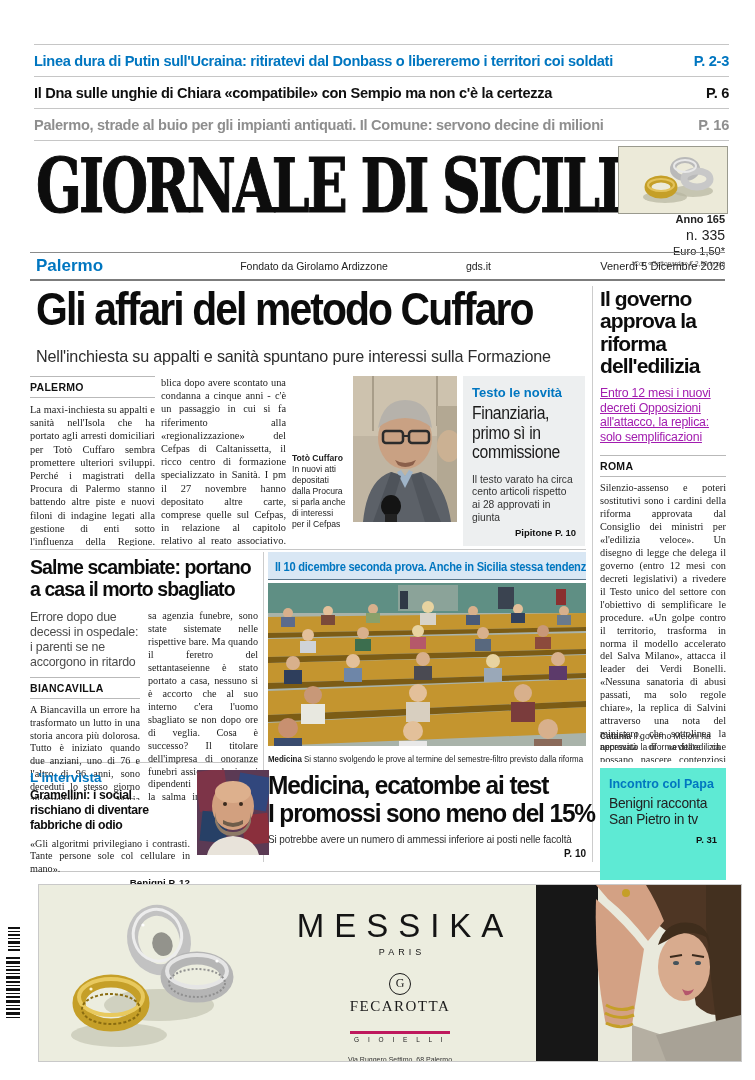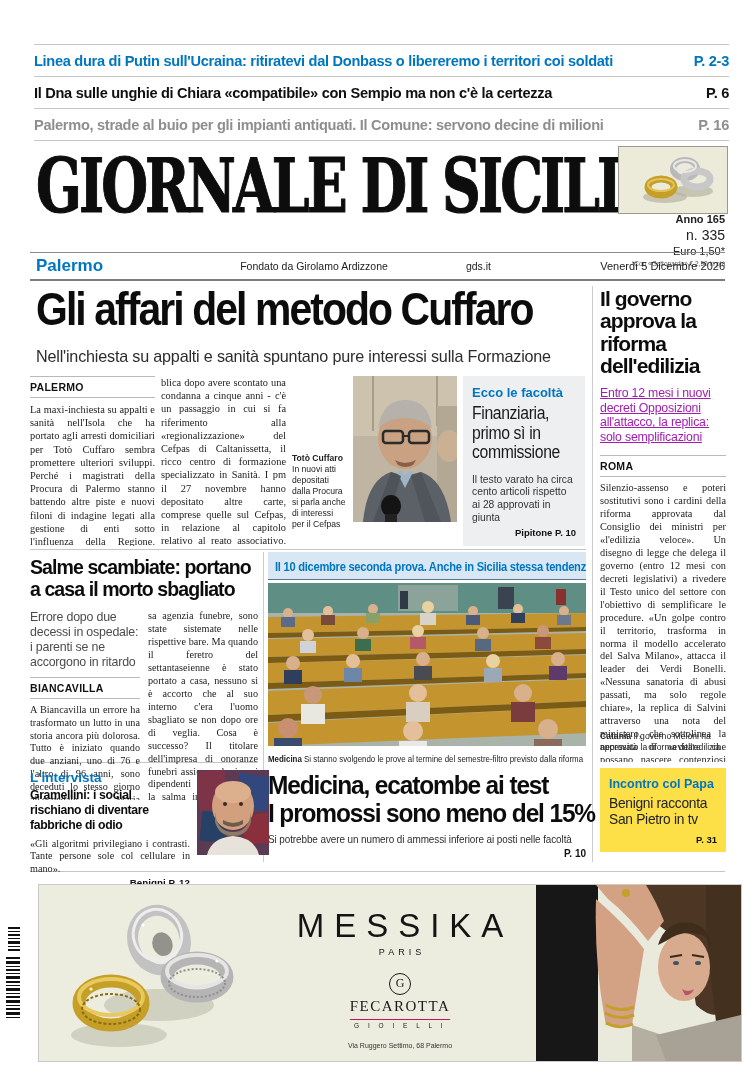--- a/index.html
+++ b/index.html
@@ -58,21 +58,21 @@
                 transform:scaleX(.9);transform-origin:0 0;width:120px;}
   .box-body{font-size:10.3px;color:#333;line-height:1.25;margin-top:auto;}
   .box-byline{text-align:right;font-size:9.5px;font-weight:bold;margin-top:2px;}
 
   
   .right-col{position:absolute;left:600px;top:288px;width:126px;height:474px;overflow:hidden;}
   .rc-headline{font-size:21px;font-weight:bold;letter-spacing:-0.9px;line-height:1.07;color:#0c0c0c;}
   .rc-dek{font-size:12.3px;color:#a21caf;line-height:1.2;margin-top:8px;letter-spacing:-0.2px;text-decoration:underline;}
   .rc-body{font-family:"Liberation Serif",serif;font-size:10.3px;line-height:1.26;text-align:justify;color:#1c1c1c;hyphens:auto;}
   .rc-photo-cap{position:absolute;left:600px;top:731px;width:126px;font-size:8.6px;line-height:1.3;color:#222;}
-  .papa-box{position:absolute;left:600px;top:768px;width:126px;height:84px;background:#fde047;
+  .papa-box{position:absolute;left:600px;top:768px;width:126px;height:112px;background:#5eead4;
             padding:9px;box-sizing:border-box;}
   .papa-headline{font-size:14.5px;color:#222;line-height:1.12;letter-spacing:-0.3px;margin-top:3px;
                  transform:scaleX(.95);transform-origin:0 0;width:115px;}
   .papa-page{text-align:right;font-size:9.5px;font-weight:bold;margin-top:7px;}
 
   
   .salme{position:absolute;left:30px;top:556px;width:228px;}
   .salme-headline{font-size:21px;font-weight:bold;letter-spacing:-1px;line-height:1.05;color:#0c0c0c;
                   transform:scaleX(.93);transform-origin:0 0;white-space:nowrap;}
   .salme-cols{display:flex;gap:8px;margin-top:10px;height:190px;overflow:hidden;}
@@ -106,21 +106,21 @@
   
   .ad{position:absolute;left:38px;top:884px;width:704px;height:178px;background:#eceddf;
       border:1px solid #c9c9c9;box-sizing:border-box;display:flex;overflow:hidden;}
   .ad-rings{width:225px;height:176px;flex:none;}
   .ad-center{flex:1;text-align:center;padding-top:22px;}
   .ad-brand{font-size:33px;letter-spacing:10px;color:#141414;font-weight:400;padding-left:10px;}
   .ad-brand-sub{font-size:9px;letter-spacing:4px;color:#141414;margin-top:2px;padding-left:4px;}
   .ad-logo-mark{width:20px;height:20px;border:1.4px solid #1a1a1a;border-radius:50%;margin:16px auto 2px auto;
                 font-family:"Liberation Serif",serif;font-size:12px;line-height:19px;color:#1a1a1a;}
   .ad-retailer{font-family:"Liberation Serif",serif;font-size:15px;letter-spacing:1.5px;color:#1a1a1a;
-               display:inline-block;border-bottom:1px solid #be185d;padding-bottom:4px;}
+               display:inline-block;border-bottom:3px solid #be185d;padding-bottom:16px;}
   .ad-retailer-sub{font-size:6.5px;letter-spacing:3.5px;color:#1a1a1a;margin-top:2px;}
   .ad-address{font-size:7px;color:#333;margin-top:13px;}
   .ad-model{width:205px;height:176px;flex:none;}
   .barcode{position:absolute;left:3px;top:925px;}
 </style>
 </head>
 <body>
 
 <div class="page">
 
@@ -196,21 +196,21 @@
       <line x1="50" y1="60" x2="56" y2="60" stroke="#2b2b2b" stroke-width="2"></line>
       <path d="M42 84 Q52 90 63 84 L60 89 Q52 93 45 89 Z" fill="#8a5f4a"></path>
       <path d="M10 146 Q14 104 38 96 L52 100 L68 96 Q92 104 98 146 Z" fill="#5c6168"></path>
       <path d="M44 96 L52 112 L60 96 L56 94 L52 100 L48 94 Z" fill="#9fb4c8"></path>
       <path d="M38 96 L20 146 L34 146 L48 100 Z" fill="#4e535a"></path>
       <path d="M68 96 L88 146 L72 146 L58 100 Z" fill="#50555c"></path>
       <ellipse cx="38" cy="130" rx="10" ry="11" fill="#141414"></ellipse>
       <rect x="32" y="138" width="12" height="8" fill="#222"></rect>
     </svg>
     <div class="news-box">
-      <div class="box-kicker">Ecco le facoltà</div>
+      <div class="box-kicker">Testo le novità</div>
       <div class="box-headline">Finanziaria, primo sì in commissione</div>
       <div class="box-body">Il testo varato ha circa cento articoli rispetto ai 28 approvati in giunta</div>
       <div class="box-byline">
         <span>Pipitone</span>
         <span>P. 10</span>
       </div>
     </div>
   </div>
 
   <div class="vr" style="left:592px;top:286px;height:576px;"></div>

